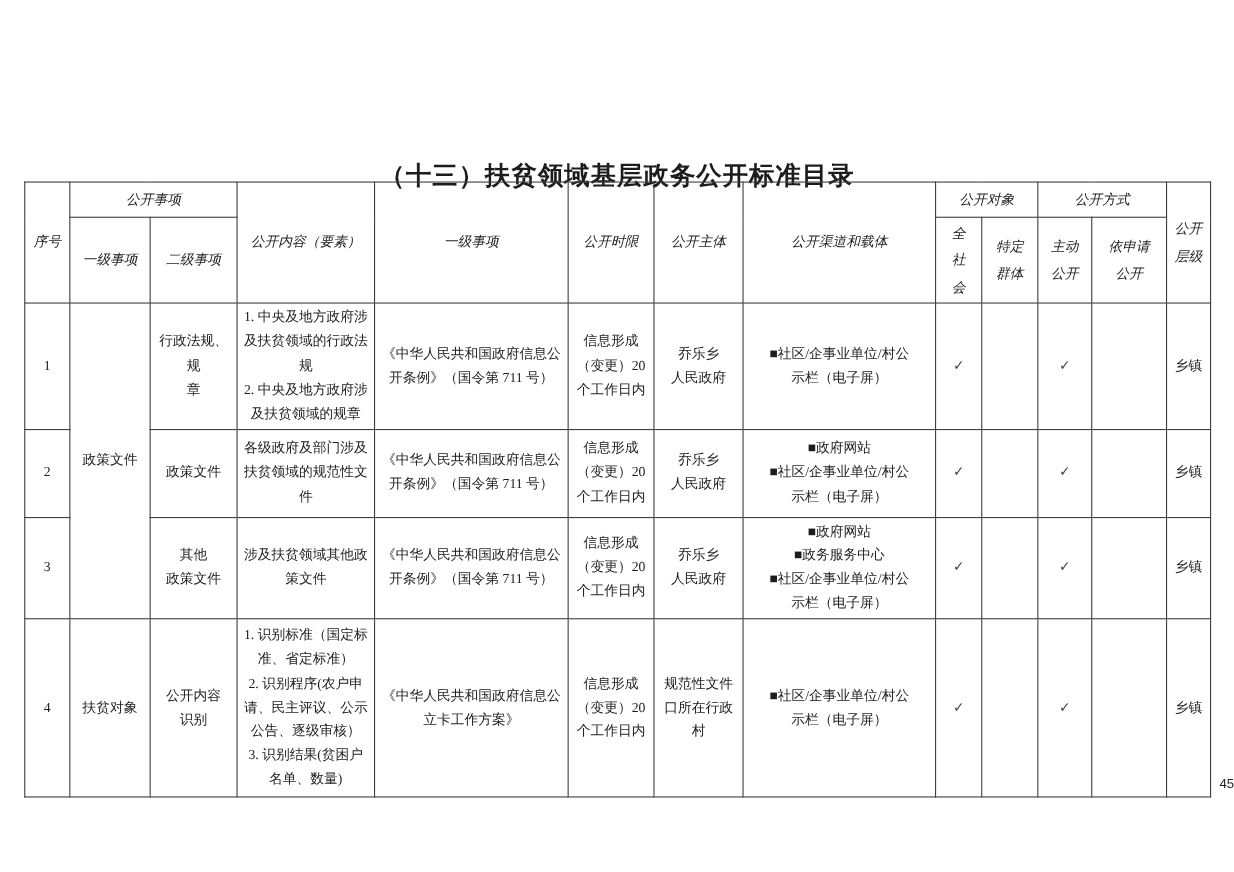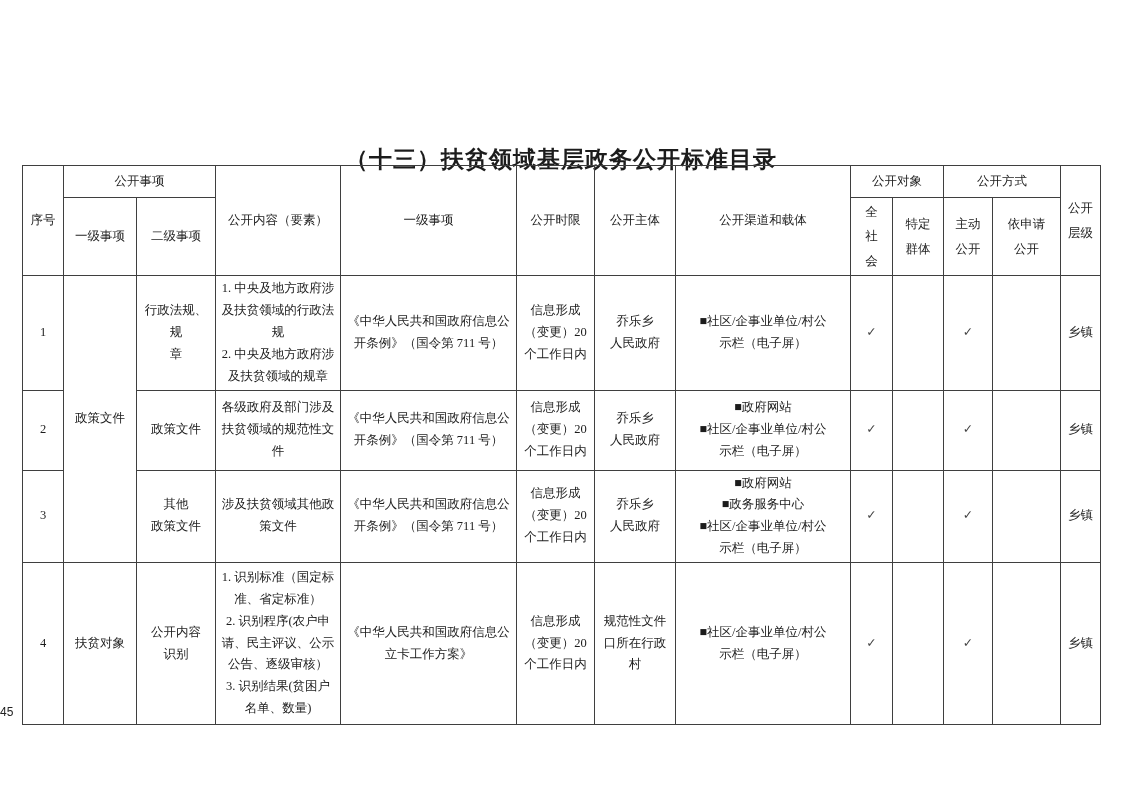--- a/index.html
+++ b/index.html
@@ -21,26 +21,26 @@
     border:1px solid #3f3f3f;
     font-weight:normal;
     font-size:12.5px;
     line-height:1.75;
     vertical-align:middle;
     white-space:pre-line;
     text-align:center;
     padding:2px 4px;
     overflow:hidden;
   }
-  table.std th{line-height:1.95;}
+  table.std th{line-height:1.95;font-style:italic;}
   td.left{text-align:left;padding:2px 6px;}
   td.check{color:#444;font-size:14px;}
   .page-number{
     position:absolute;top:705px;left:0;width:1122px;
-    text-align:left;font-size:12px;color:#222;
+    text-align:right;font-size:12px;color:#222;
     font-family:"Liberation Sans","DejaVu Sans",sans-serif;
   }
 </style>
 </head>
 <body>
 
 <div class="page-title">（十三）扶贫领域基层政务公开标准目录</div>
 
 <table class="std">
   <colgroup>

